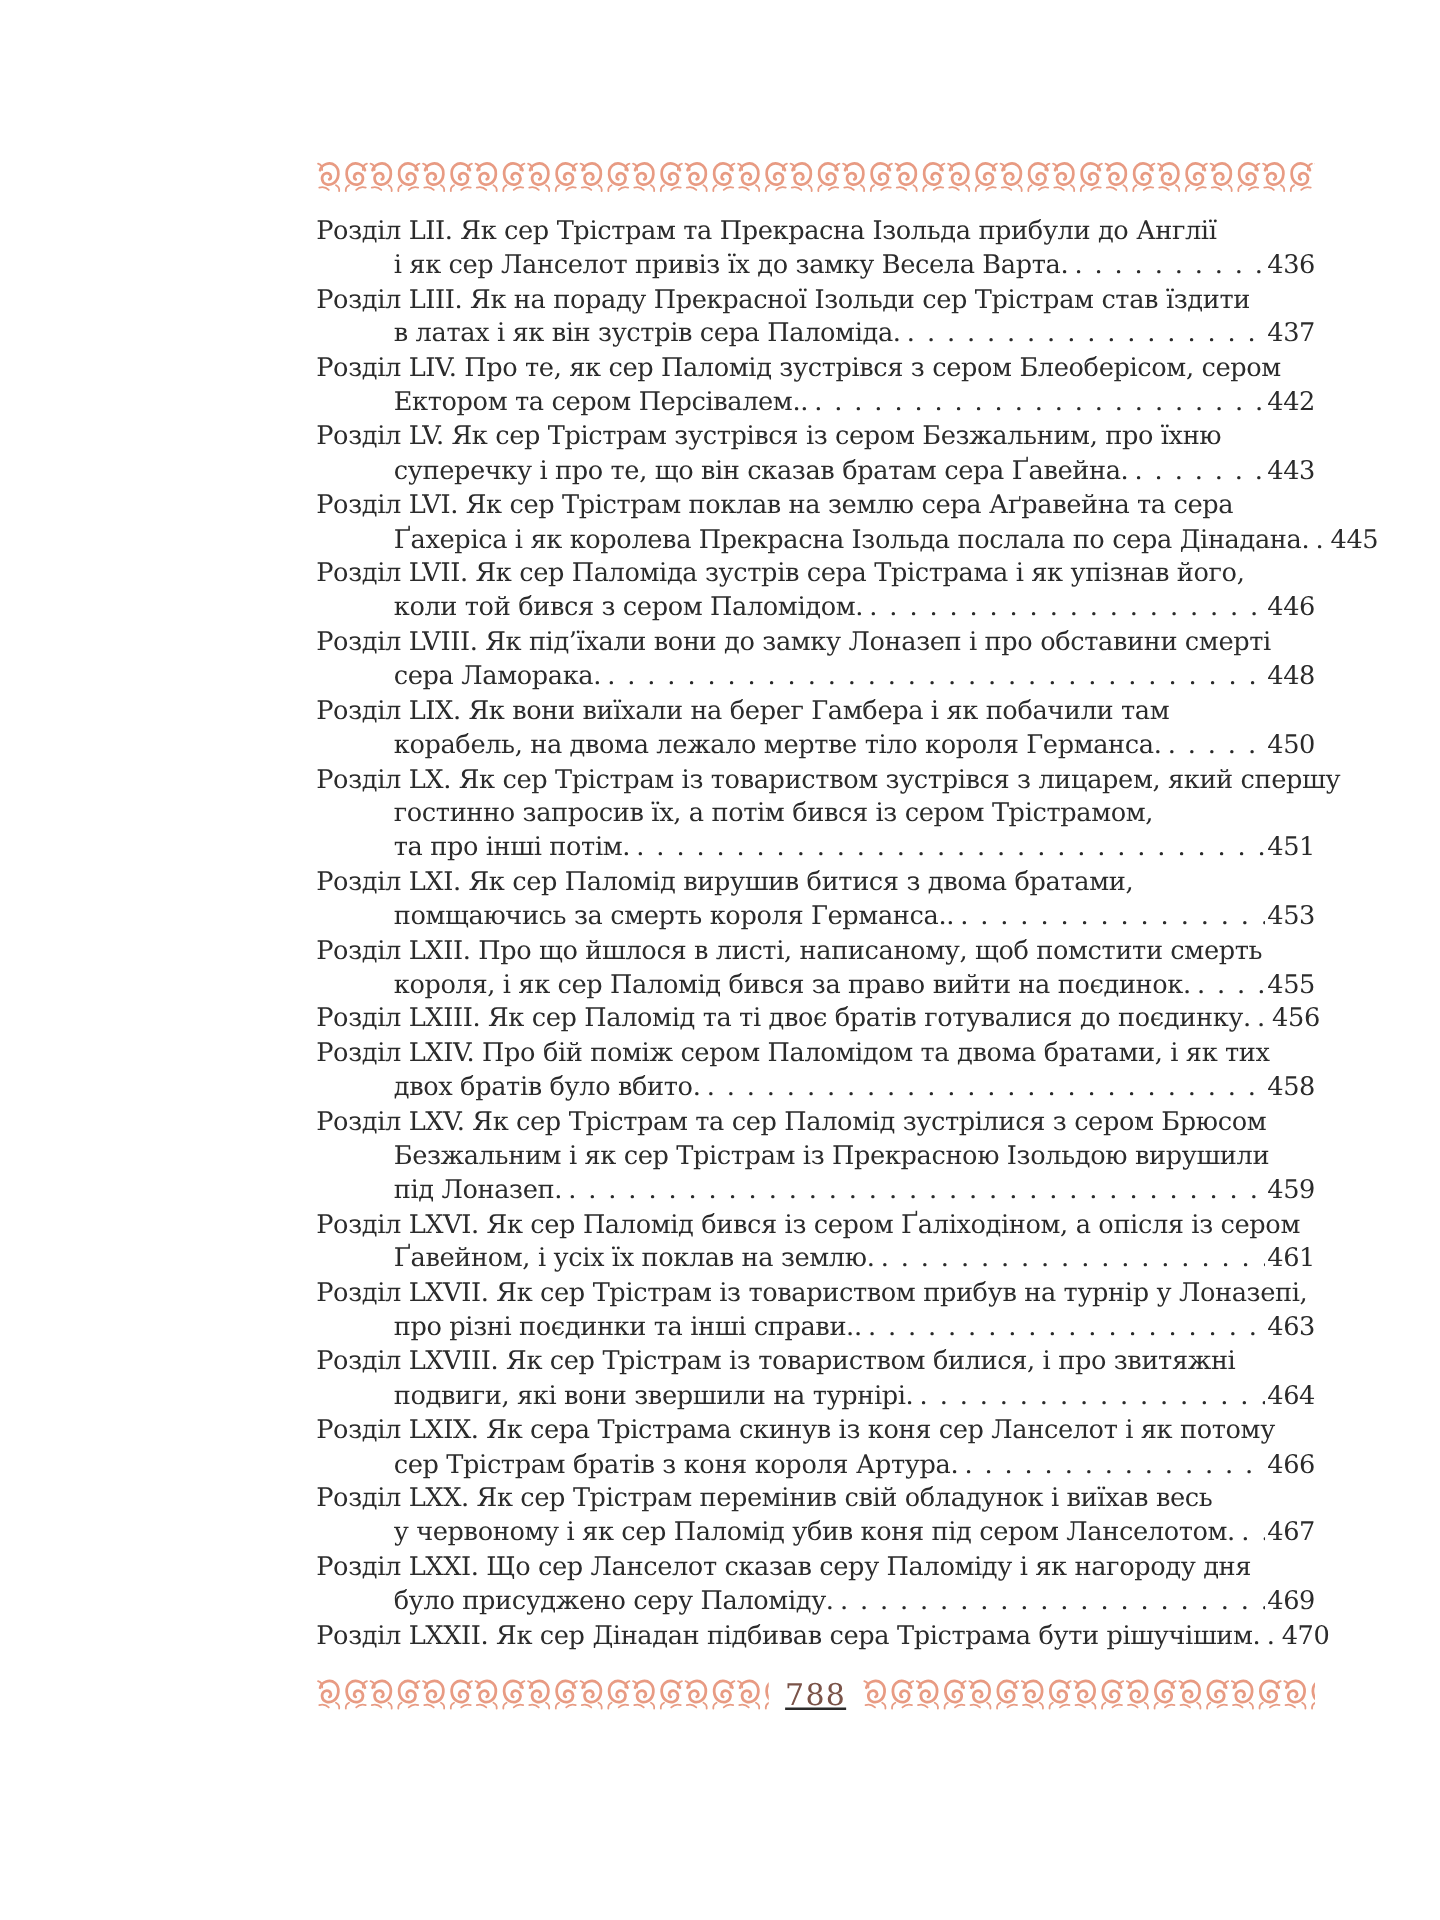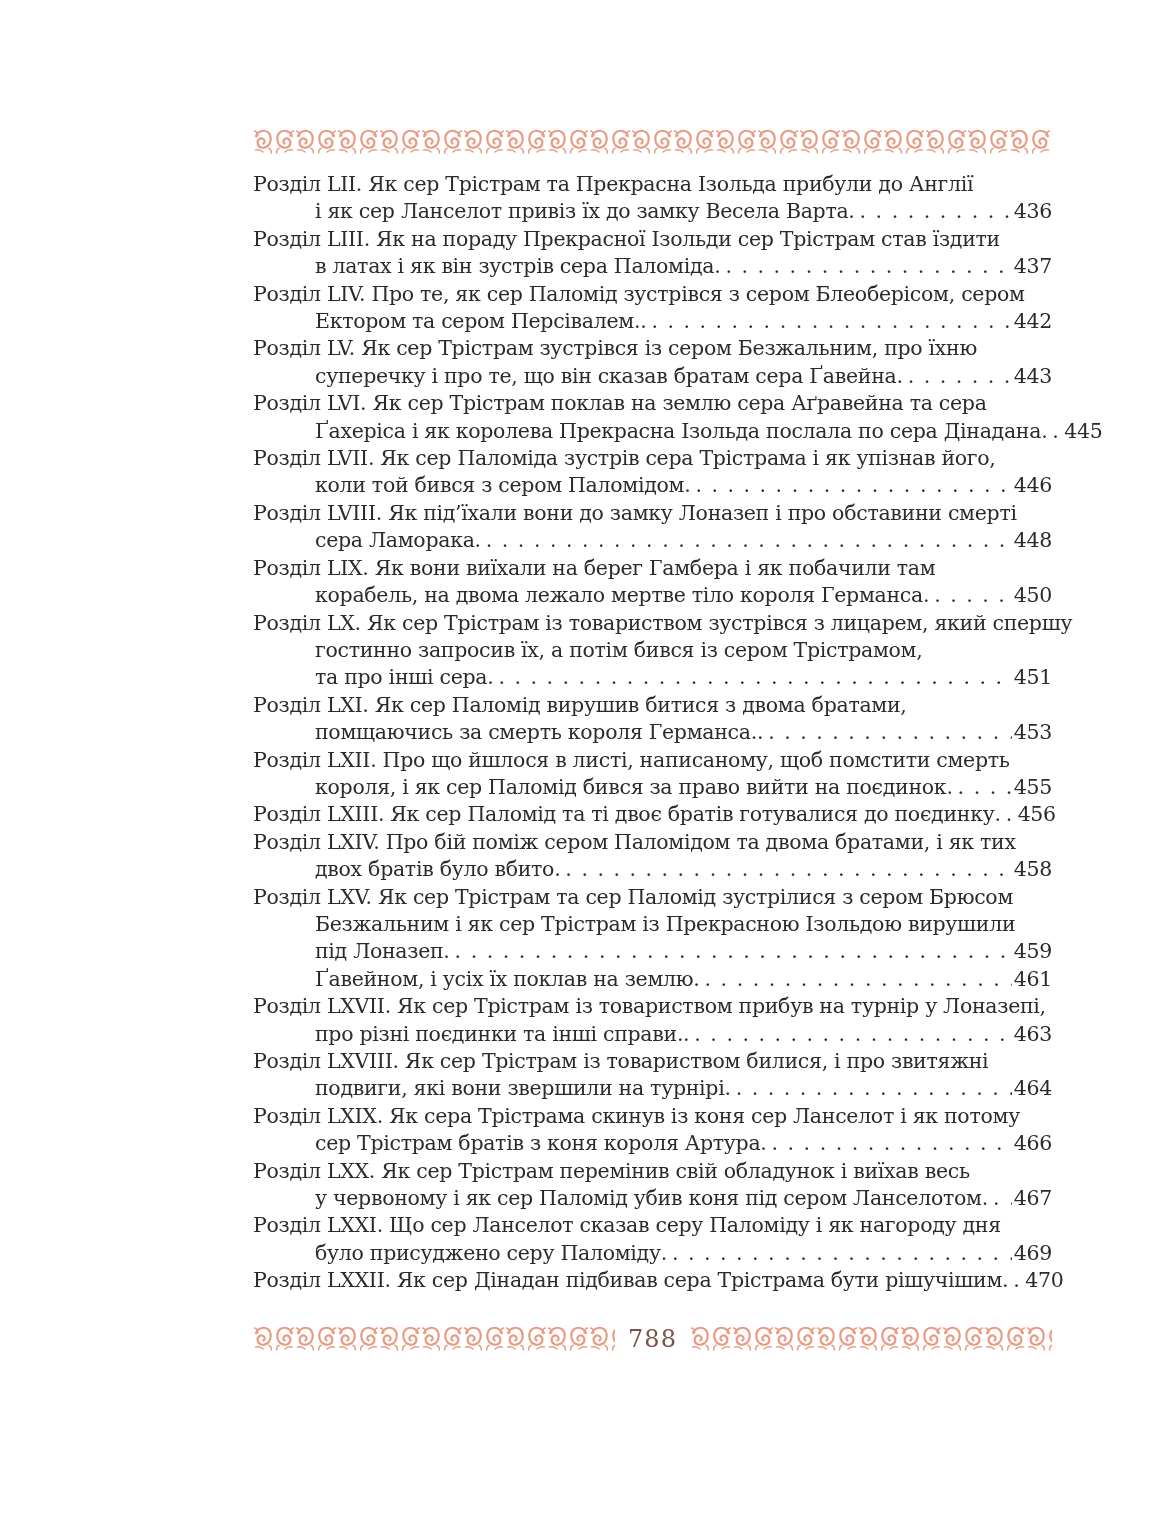--- a/index.html
+++ b/index.html
@@ -49,22 +49,23 @@
     overflow:hidden;
     white-space:nowrap;
     margin:0 2px 0 5px;
     letter-spacing:1.5px;
   }
   .pg{flex:0 0 auto;text-align:right;}
   
   .footer-row{
     display:flex;
     align-items:center;
-    margin-top:29px;
+    margin-top:19px;
     gap:13px;
+    text-decoration:underline;
   }
   .folio{
     flex:0 0 auto;
     font-size:24px;
     color:var(--folio,#7a5348);
     letter-spacing:1px;
   }
   .svg-defs{position:absolute;width:0;height:0;overflow:hidden;}
 </style>
 </head>
@@ -226,21 +227,21 @@
           <div class="line cont last">
             <span class="txt">корабель, на двома лежало мертве тіло короля Германса.</span>
             <span class="dots">. . . . . . . . . . . . . . . . . . . . . . . . . . . . . . . . . . . . . . . . . . . . . . . . . . . . . . . . . . . . . . . . . . . . . . . . . . . . . . . . . . . . . . . . . . . . . . . . . . . . . . . . . . . . . . . . . . . . . . . . . . . . . . . . . . . . . . . . . . . . . . . . . . . . . . </span>
             <span class="pg">450</span>
           </div>
         </div>
         <div class="entry">
           <div class="line"><span class="txt">Розділ LX. Як сер Трістрам із товариством зустрівся з лицарем, який спершу</span></div>
           <div class="line cont"><span class="txt">гостинно запросив їх, а потім бився із сером Трістрамом,</span></div>
           <div class="line cont last">
-            <span class="txt">та про інші сера.</span>
+            <span class="txt">та про інші потім.</span>
             <span class="dots">. . . . . . . . . . . . . . . . . . . . . . . . . . . . . . . . . . . . . . . . . . . . . . . . . . . . . . . . . . . . . . . . . . . . . . . . . . . . . . . . . . . . . . . . . . . . . . . . . . . . . . . . . . . . . . . . . . . . . . . . . . . . . . . . . . . . . . . . . . . . . . . . . . . . . . </span>
             <span class="pg">451</span>
           </div>
         </div>
         <div class="entry">
           <div class="line"><span class="txt">Розділ LXI. Як сер Паломід вирушив битися з двома братами,</span></div>
           <div class="line cont last">
             <span class="txt">помщаючись за смерть короля Германса..</span>
             <span class="dots">. . . . . . . . . . . . . . . . . . . . . . . . . . . . . . . . . . . . . . . . . . . . . . . . . . . . . . . . . . . . . . . . . . . . . . . . . . . . . . . . . . . . . . . . . . . . . . . . . . . . . . . . . . . . . . . . . . . . . . . . . . . . . . . . . . . . . . . . . . . . . . . . . . . . . . </span>
             <span class="pg">453</span>
@@ -272,20 +273,21 @@
         <div class="entry">
           <div class="line"><span class="txt">Розділ LXV. Як сер Трістрам та сер Паломід зустрілися з сером Брюсом</span></div>
           <div class="line cont"><span class="txt">Безжальним і як сер Трістрам із Прекрасною Ізольдою вирушили</span></div>
           <div class="line cont last">
             <span class="txt">під Лоназеп.</span>
             <span class="dots">. . . . . . . . . . . . . . . . . . . . . . . . . . . . . . . . . . . . . . . . . . . . . . . . . . . . . . . . . . . . . . . . . . . . . . . . . . . . . . . . . . . . . . . . . . . . . . . . . . . . . . . . . . . . . . . . . . . . . . . . . . . . . . . . . . . . . . . . . . . . . . . . . . . . . . </span>
             <span class="pg">459</span>
           </div>
         </div>
         <div class="entry">
+          <div class="line"><span class="txt">Розділ LXVI. Як сер Паломід бився із сером Ґаліходіном, а опісля із сером</span></div>
           <div class="line cont last">
             <span class="txt">Ґавейном, і усіх їх поклав на землю.</span>
             <span class="dots">. . . . . . . . . . . . . . . . . . . . . . . . . . . . . . . . . . . . . . . . . . . . . . . . . . . . . . . . . . . . . . . . . . . . . . . . . . . . . . . . . . . . . . . . . . . . . . . . . . . . . . . . . . . . . . . . . . . . . . . . . . . . . . . . . . . . . . . . . . . . . . . . . . . . . . </span>
             <span class="pg">461</span>
           </div>
         </div>
         <div class="entry">
           <div class="line"><span class="txt">Розділ LXVII. Як сер Трістрам із товариством прибув на турнір у Лоназепі,</span></div>
           <div class="line cont last">
             <span class="txt">про різні поєдинки та інші справи..</span>

